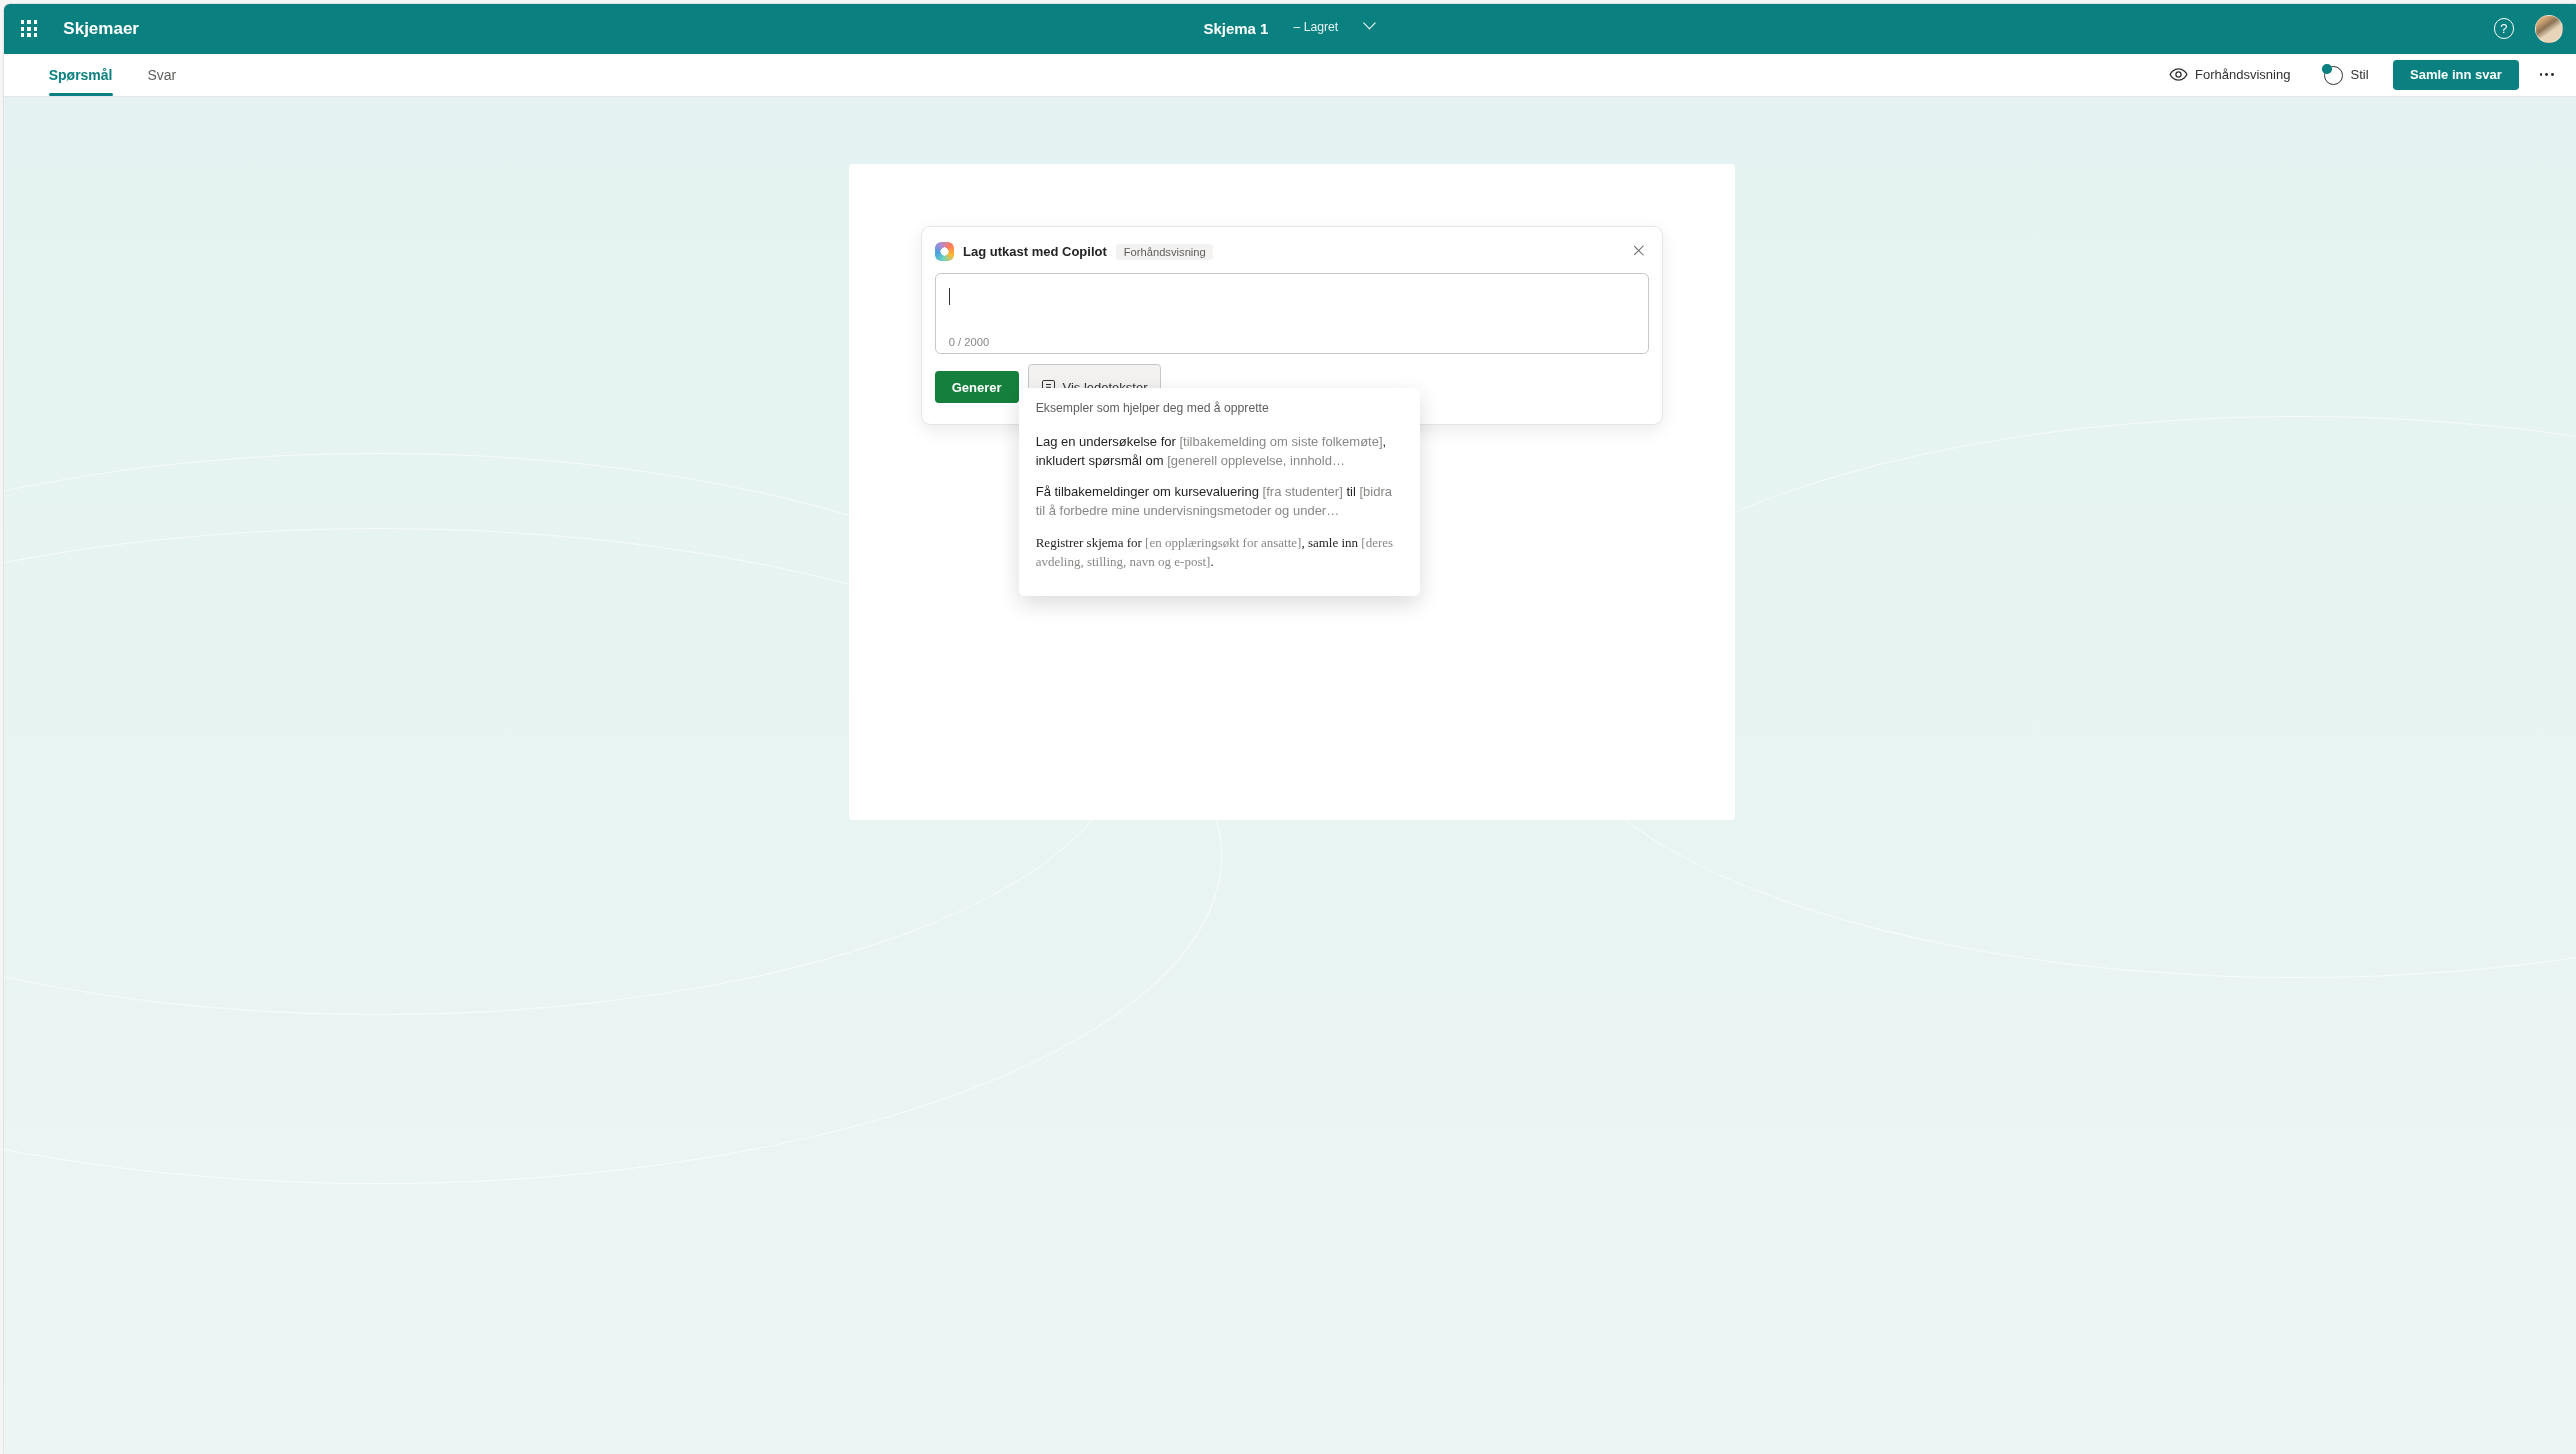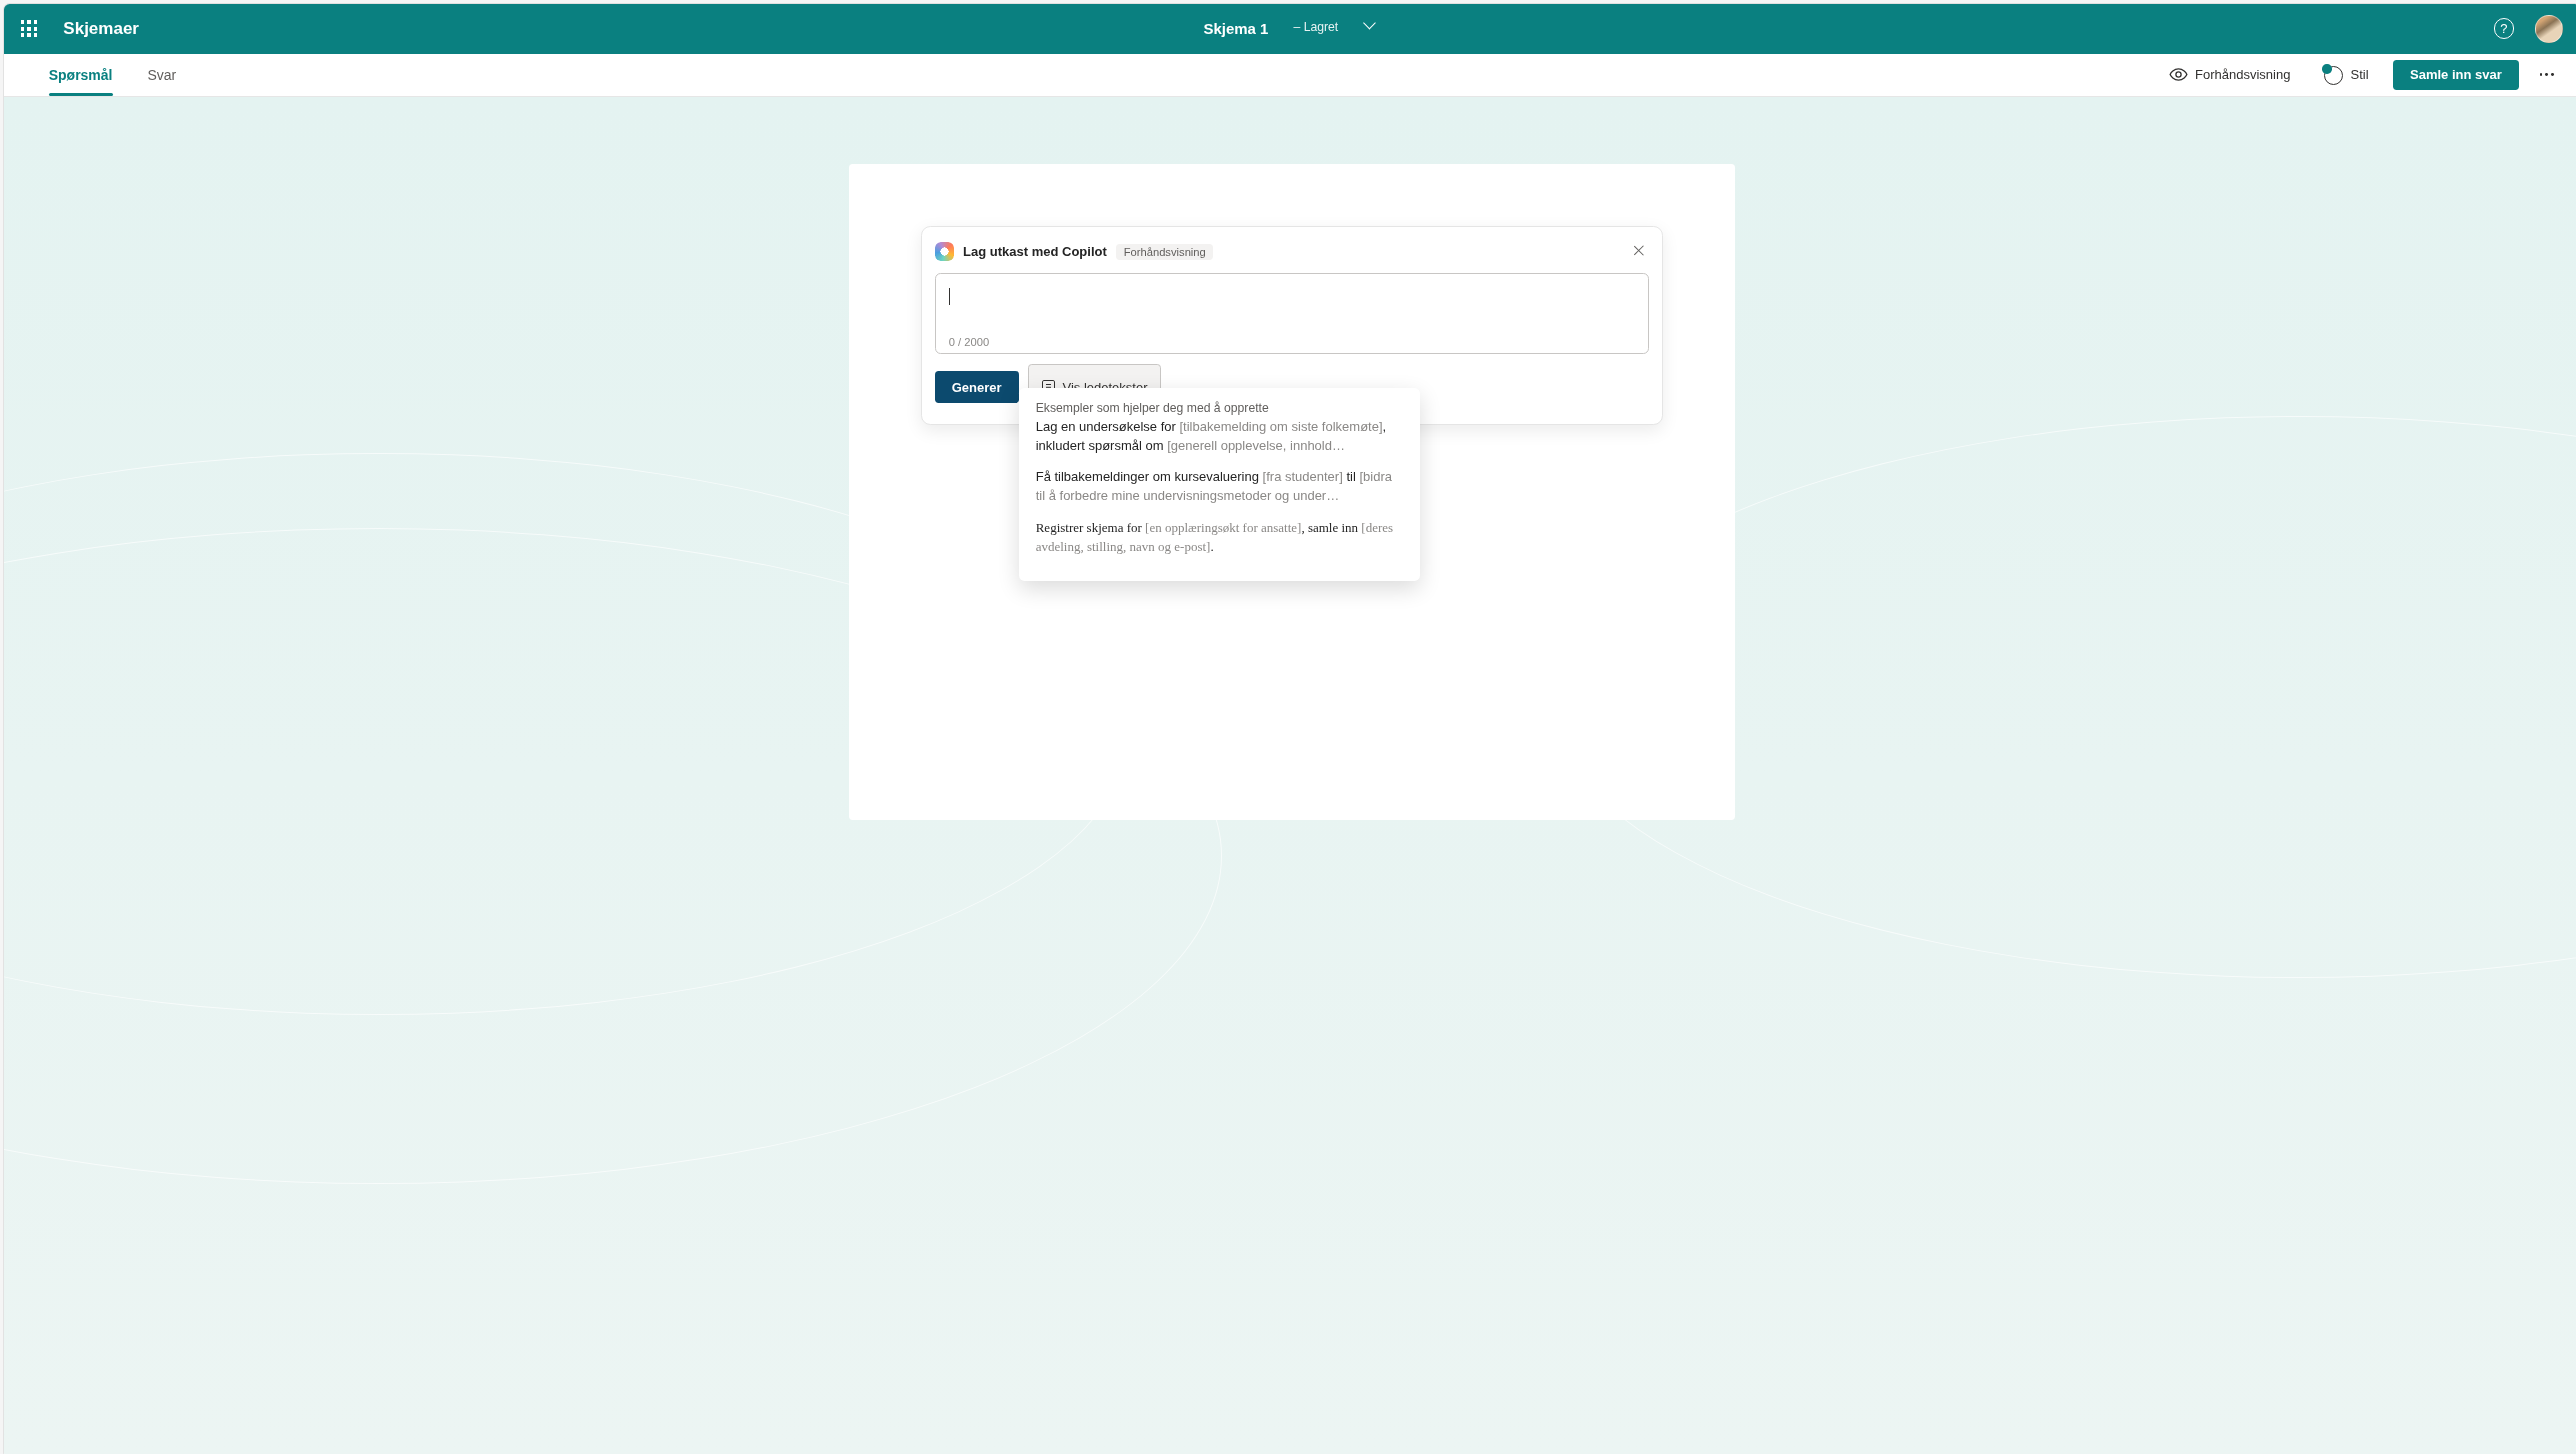--- a/index.html
+++ b/index.html
@@ -250,21 +250,21 @@
       vertical-align:middle;
       margin-right:0.9px;
       animation: none;
     }
     .char-count { font-size:11.2px; color:#8a8886; margin-top:5.6px; }
 
     .cc-actions {
       display:flex; gap:9.4px; margin-top:9.4px; align-items:center;
     }
     .gen-btn {
-      background:#0c4a6e;
+      background:#15803d;
       color:#fff;
       border:none;
       font-size:13px;
       font-weight:600;
       padding:8.4px 17px;
       border-radius:3.7px;
       cursor:pointer;
     }
     .prompt-btn {
       background:#f3f2f1;
@@ -291,21 +291,21 @@
       top:161px;
       left:97px;
       width:401px;
       background:#fff;
       border-radius:5.6px;
       box-shadow: 0 7.5px 22.5px rgba(0,0,0,.14);
       padding:13px 17px 15px 17px;
       font-size:13px;
       color:#323130;
     }
-    .dd-header { font-size:12.2px; color:#605e5c; margin-bottom:3px; }
+    .dd-header { font-size:12.2px; color:#605e5c; margin-bottom:18px; }
     .dd-item {
       line-height:1.45;
       margin-bottom:13px;
       cursor:pointer;
     }
     .dd-item:last-child{margin-bottom:9px;font-family:Liberation Serif, serif;}
     .dd-item .bold { color:#242424; font-weight:400; }
     .dd-item .gray { color:#8a8886; }
   </style>
 </head>

